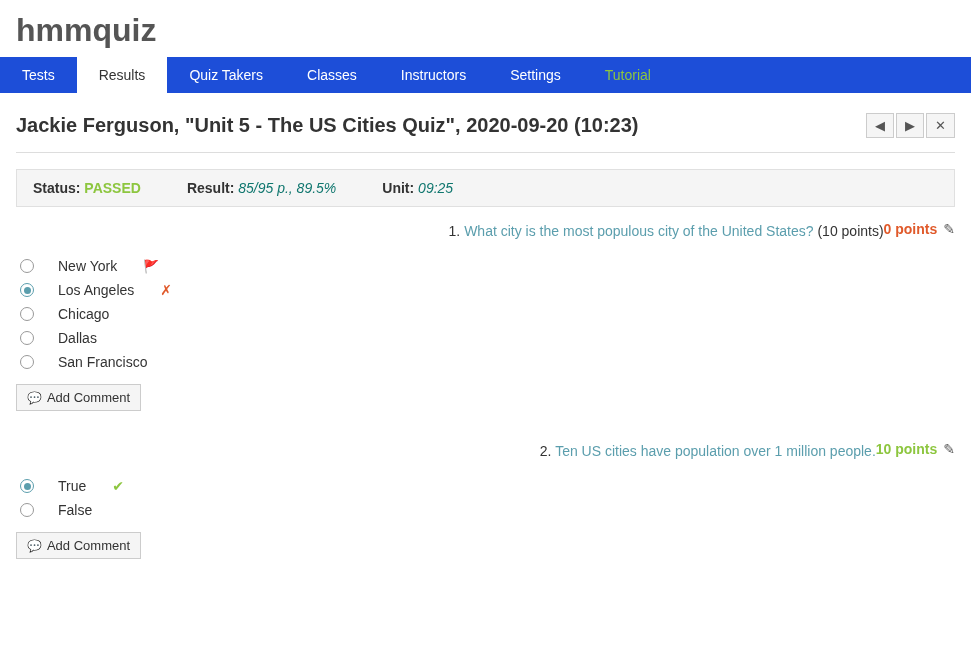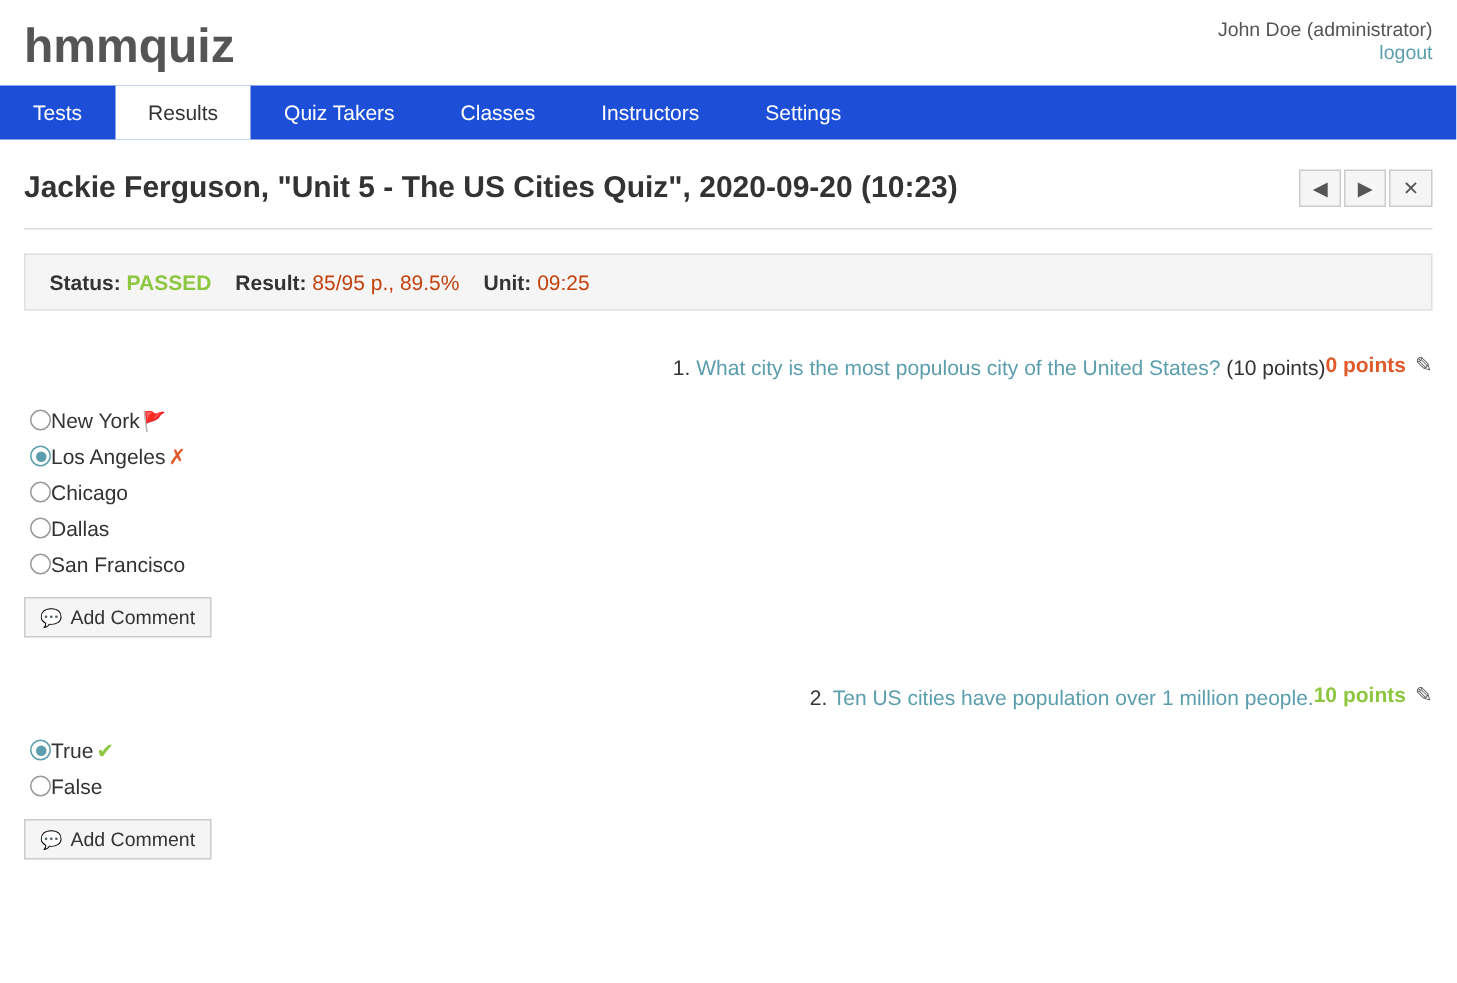--- a/index.html
+++ b/index.html
@@ -23,68 +23,65 @@
     .content { padding: 20px 16px; }
 
     
     .page-title-bar { display: flex; justify-content: space-between; align-items: center; margin-bottom: 16px; border-bottom: 1px solid #ddd; padding-bottom: 14px; }
     .page-title { font-size: 20px; font-weight: bold; color: #333; }
     .nav-buttons { display: flex; gap: 2px; }
     .nav-btn { border: 1px solid #ccc; background: #f5f5f5; padding: 4px 8px; cursor: pointer; font-size: 13px; color: #555; }
     .close-btn { border: 1px solid #ccc; background: #f5f5f5; padding: 4px 8px; cursor: pointer; font-size: 13px; color: #555; }
 
     
-    .status-bar { background: #f5f5f5; border: 1px solid #e0e0e0; padding: 10px 16px; display: flex; gap: 16px; align-items: flex-start; margin-bottom: 28px; }
+    .status-bar { background: #f5f5f5; border: 1px solid #e0e0e0; padding: 10px 16px; display: flex; gap: 46px; align-items: flex-start; margin-bottom: 14px; }
     .status-label { font-weight: bold; color: #333; }
     .status-passed { color: #8dc63f; font-weight: bold; }
-    .status-value { color: #c2410c; }
+    .status-value { color: #0f766e; font-style: italic; }
 
     
     .question-block { margin-bottom: 30px; }
     .question-header { display: flex; justify-content: flex-end; align-items: flex-start; margin-bottom: 12px; }
     .question-text { color: #5b9ead; font-size: 14px; max-width: 680px; line-height: 1.5; }
     .points-display { display: flex; align-items: center; gap: 6px; white-space: nowrap; }
     .points-zero { color: #e05a2b; font-weight: bold; font-size: 14px; }
     .points-full { color: #8dc63f; font-weight: bold; font-size: 14px; }
     .edit-btn { cursor: pointer; background: none; border: none; color: #555; font-size: 14px; }
 
     
-    .answer-option { display: flex; align-items: center; gap: 0; padding: 4px 0; margin-left: 4px; text-align: right; }
+    .answer-option { display: flex; align-items: center; gap: 24px; padding: 4px 0; margin-left: 4px; text-align: right; }
     .radio-circle { width: 14px; height: 14px; border: 1.5px solid #999; border-radius: 50%; display: inline-flex; align-items: center; justify-content: center; flex-shrink: 0; }
     .radio-circle.selected { border-color: #5b9ead; }
     .radio-inner { width: 7px; height: 7px; border-radius: 50%; background: #5b9ead; }
     .answer-text { font-size: 14px; color: #333; }
     .correct-flag { color: #5b9ead; font-size: 13px; margin-left: 2px; }
     .wrong-mark { color: #e05a2b; font-size: 14px; margin-left: 2px; }
     .correct-mark { color: #8dc63f; font-size: 14px; margin-left: 2px; }
 
     
     .add-comment-btn { margin-top: 10px; padding: 5px 10px; background: #f5f5f5; border: 1px solid #ccc; cursor: pointer; font-size: 13px; color: #333; display: inline-flex; align-items: center; gap: 5px; }
     .comment-icon { font-size: 12px; }
   </style>
 </head>
 <body>
 
 <div class="header">
   <div class="logo">
     <span>hmm</span><span style="color:#555">quiz</span>
   </div>
-  <div class="user-info">
-    <div class="user-name">John Doe (administrator)</div>
-    <a class="logout-link">logout</a>
-  </div>
 </div>
 
 <nav class="nav">
   <a class="nav-item">Tests</a>
   <a class="nav-item active">Results</a>
   <a class="nav-item">Quiz Takers</a>
   <a class="nav-item">Classes</a>
   <a class="nav-item">Instructors</a>
   <a class="nav-item">Settings</a>
+  <a class="nav-item tutorial">Tutorial</a>
 </nav>
 
 <div class="content">
 
   <div class="page-title-bar">
     <div class="page-title">Jackie Ferguson, "Unit 5 - The US Cities Quiz", 2020-09-20 (10:23)</div>
     <div class="nav-buttons">
       <button class="nav-btn">◀</button>
       <button class="nav-btn">▶</button>
       <button class="close-btn">✕</button>

